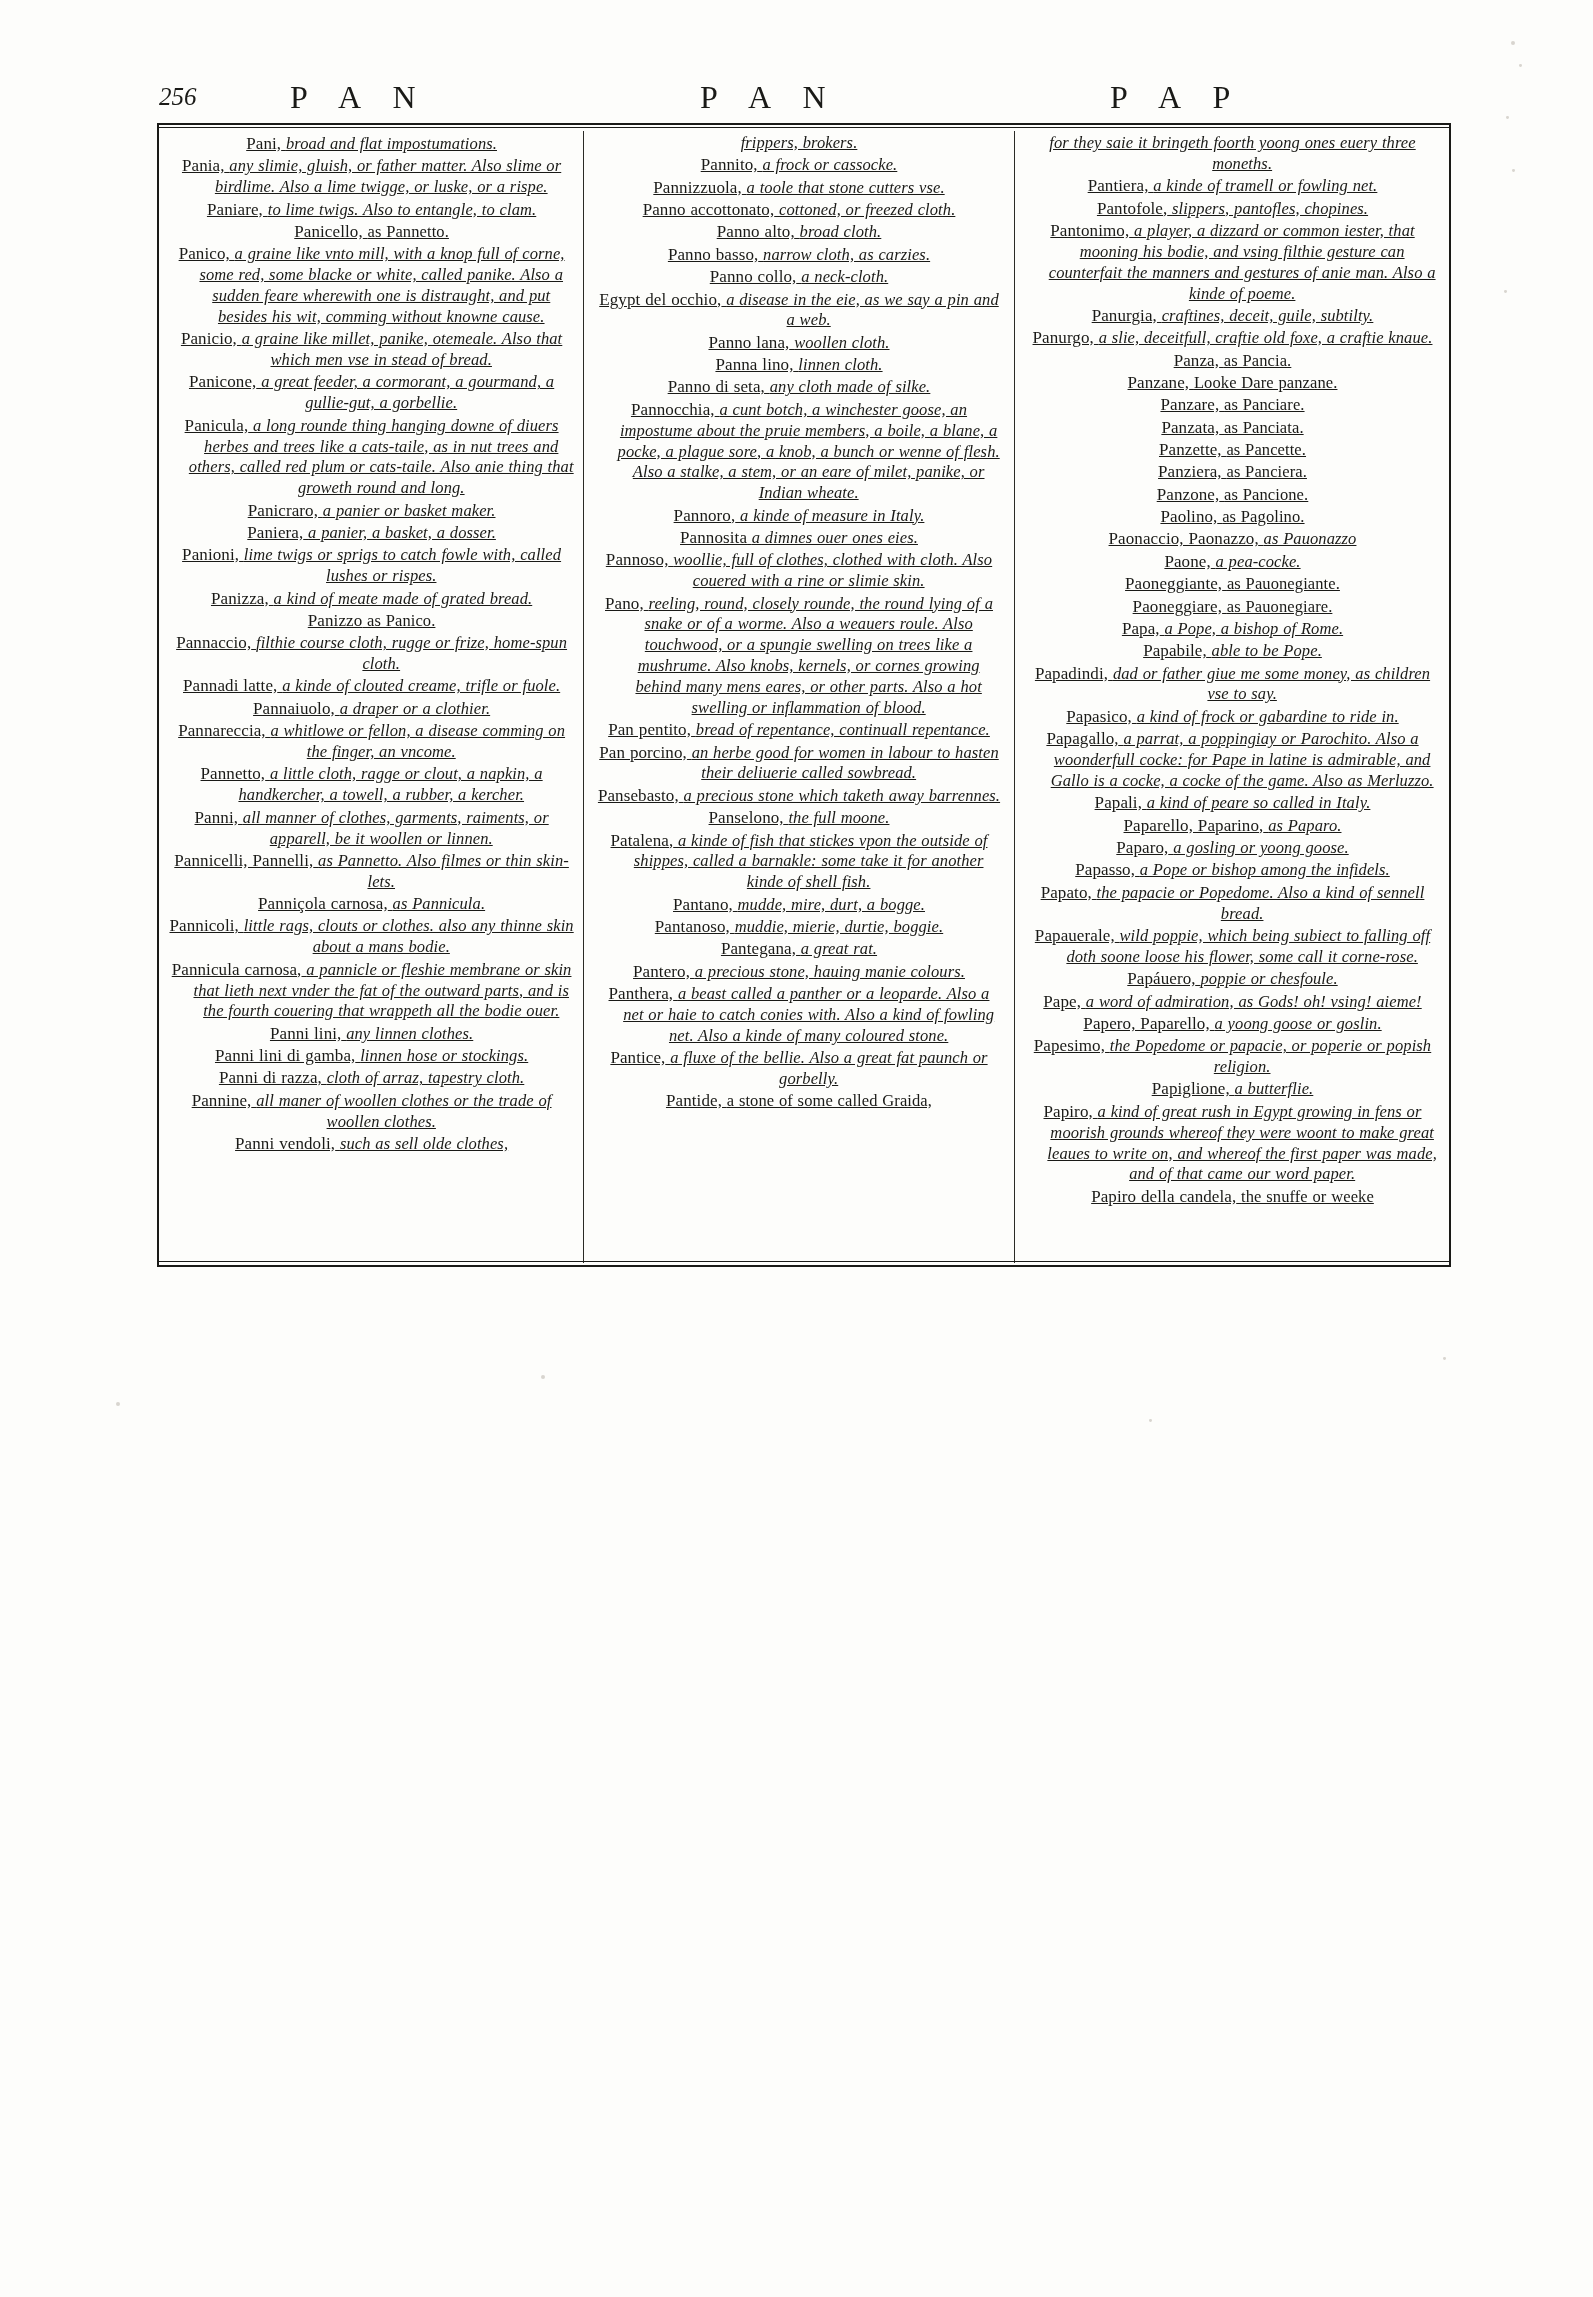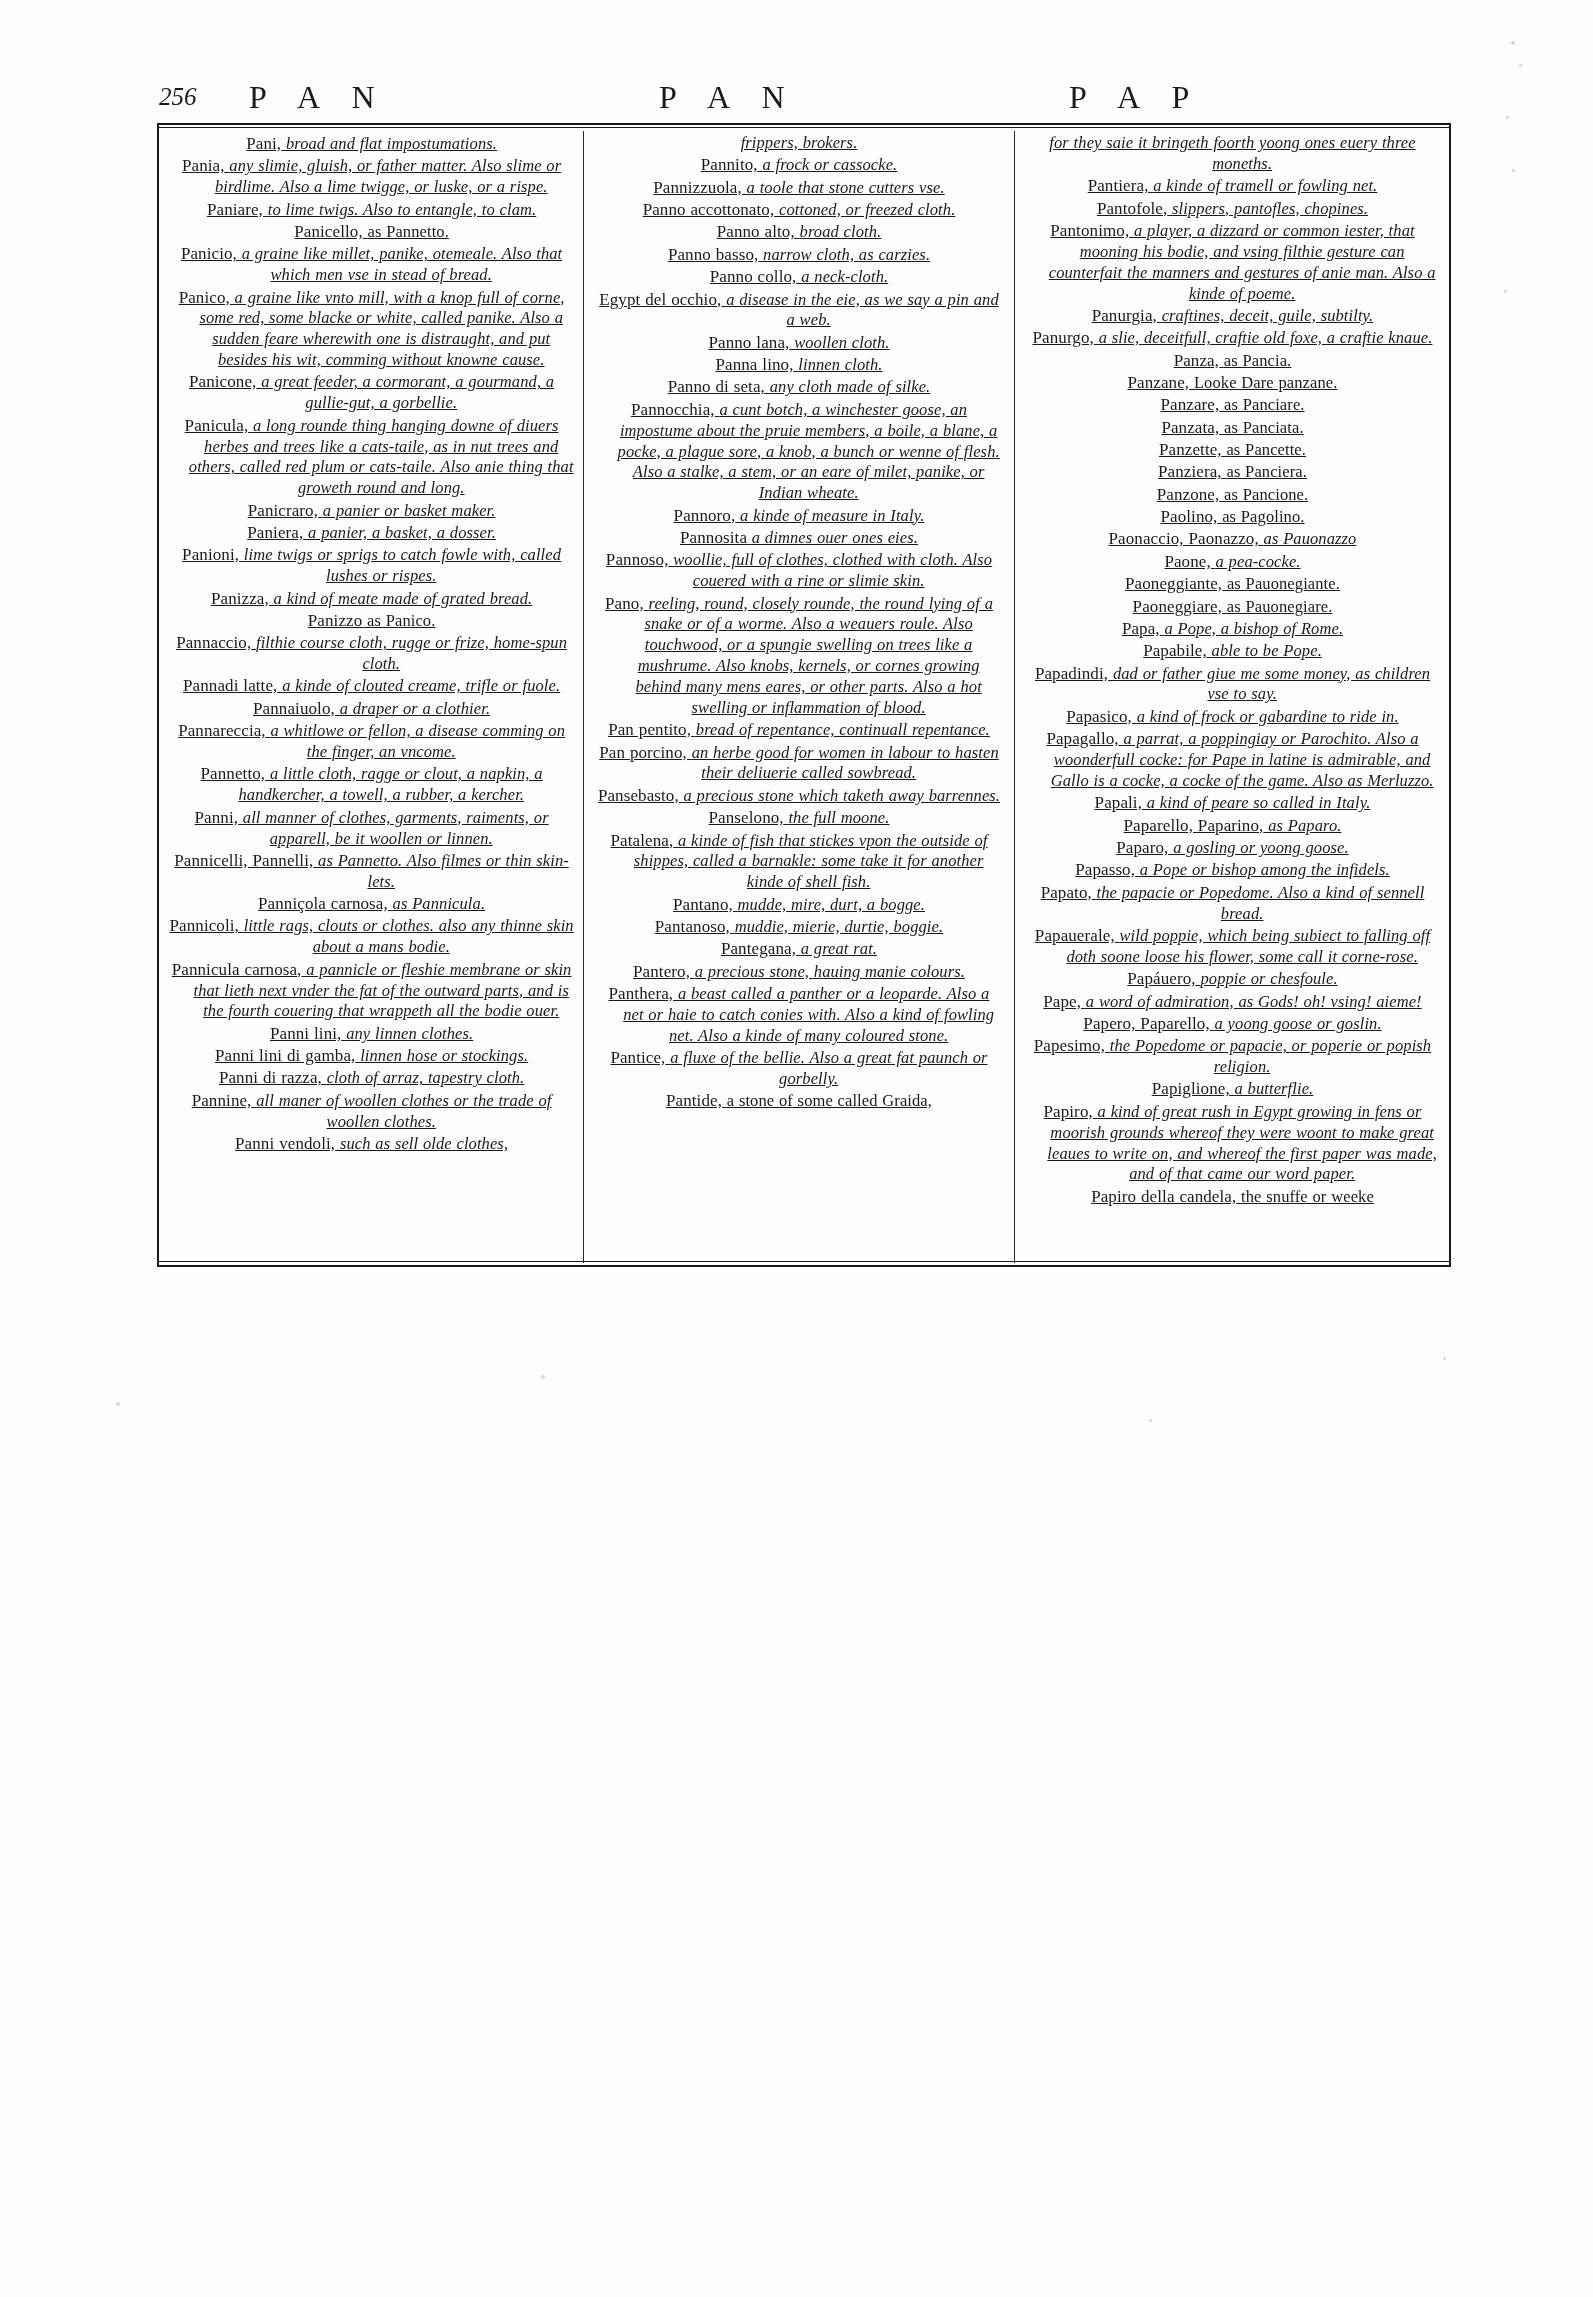--- a/index.html
+++ b/index.html
@@ -50,20 +50,21 @@
     font-size: 25px;
     letter-spacing: 0px;
     font-style: italic;
   }
   .runhead {
     position: absolute;
     top: -1.9px;
     font-size: 32px;
     letter-spacing: 12.6px;
     font-family: "Liberation Serif", serif;
+    margin-left: 41px;
   }
   .rh1 { left: 92px; }
   .rh2 { left: 502px; }
   .rh3 { left: 912px; }
 
   .rule-top {
     position: absolute;
     left: 0;
     top: 42px;
     width: 1294px;
@@ -190,22 +191,22 @@
     <div class="col-rule c2"></div>
     <div class="rule-bottom"></div>
     <div class="rule-bottom2"></div>
 
     <div class="columns">
       <div class="col c0" id="col0">
           <div class="entry tight"><span class="hw">Pani,</span> <span class="def">broad and flat impostumations.</span></div>
           <div class="entry tight"><span class="hw">Pania,</span> <span class="def">any slimie, gluish, or father matter. Also slime or birdlime. Also a lime twigge, or luske, or a rispe.</span></div>
           <div class="entry tight"><span class="hw">Paniare,</span> <span class="def">to lime twigs. Also to entangle, to clam.</span></div>
           <div class="entry tight"><span class="hw">Panicello,</span> <span class="def rm">as Pannetto.</span></div>
+          <div class="entry tight"><span class="hw">Panico,</span> <span class="def">a graine like vnto mill, with a knop full of corne, some red, some blacke or white, called panike. Also a sudden feare wherewith one is distraught, and put besides his wit, comming without knowne cause.</span></div>
           <div class="entry tight"><span class="hw">Panicio,</span> <span class="def">a graine like millet, panike, otemeale. Also that which men vse in stead of bread.</span></div>
-          <div class="entry tight"><span class="hw">Panico,</span> <span class="def">a graine like vnto mill, with a knop full of corne, some red, some blacke or white, called panike. Also a sudden feare wherewith one is distraught, and put besides his wit, comming without knowne cause.</span></div>
           <div class="entry tight"><span class="hw">Panicone,</span> <span class="def">a great feeder, a cormorant, a gourmand, a gullie-gut, a gorbellie.</span></div>
           <div class="entry tight"><span class="hw">Panicula,</span> <span class="def">a long rounde thing hanging downe of diuers herbes and trees like a cats-taile, as in nut trees and others, called red plum or cats-taile. Also anie thing that groweth round and long.</span></div>
           <div class="entry tight"><span class="hw">Panicraro,</span> <span class="def">a panier or basket maker.</span></div>
           <div class="entry tight"><span class="hw">Paniera,</span> <span class="def">a panier, a basket, a dosser.</span></div>
           <div class="entry tight"><span class="hw">Panioni,</span> <span class="def">lime twigs or sprigs to catch fowle with, called lushes or rispes.</span></div>
           <div class="entry tight"><span class="hw">Panizza,</span> <span class="def">a kind of meate made of grated bread.</span></div>
           <div class="entry tight"><span class="hw">Panizzo</span> <span class="def rm">as Panico.</span></div>
           <div class="entry tight"><span class="hw">Pannaccio,</span> <span class="def">filthie course cloth, rugge or frize, home-spun cloth.</span></div>
           <div class="entry tight"><span class="hw">Pannadi latte,</span> <span class="def">a kinde of clouted creame, trifle or fuole.</span></div>
           <div class="entry tight"><span class="hw">Pannaiuolo,</span> <span class="def">a draper or a clothier.</span></div>

